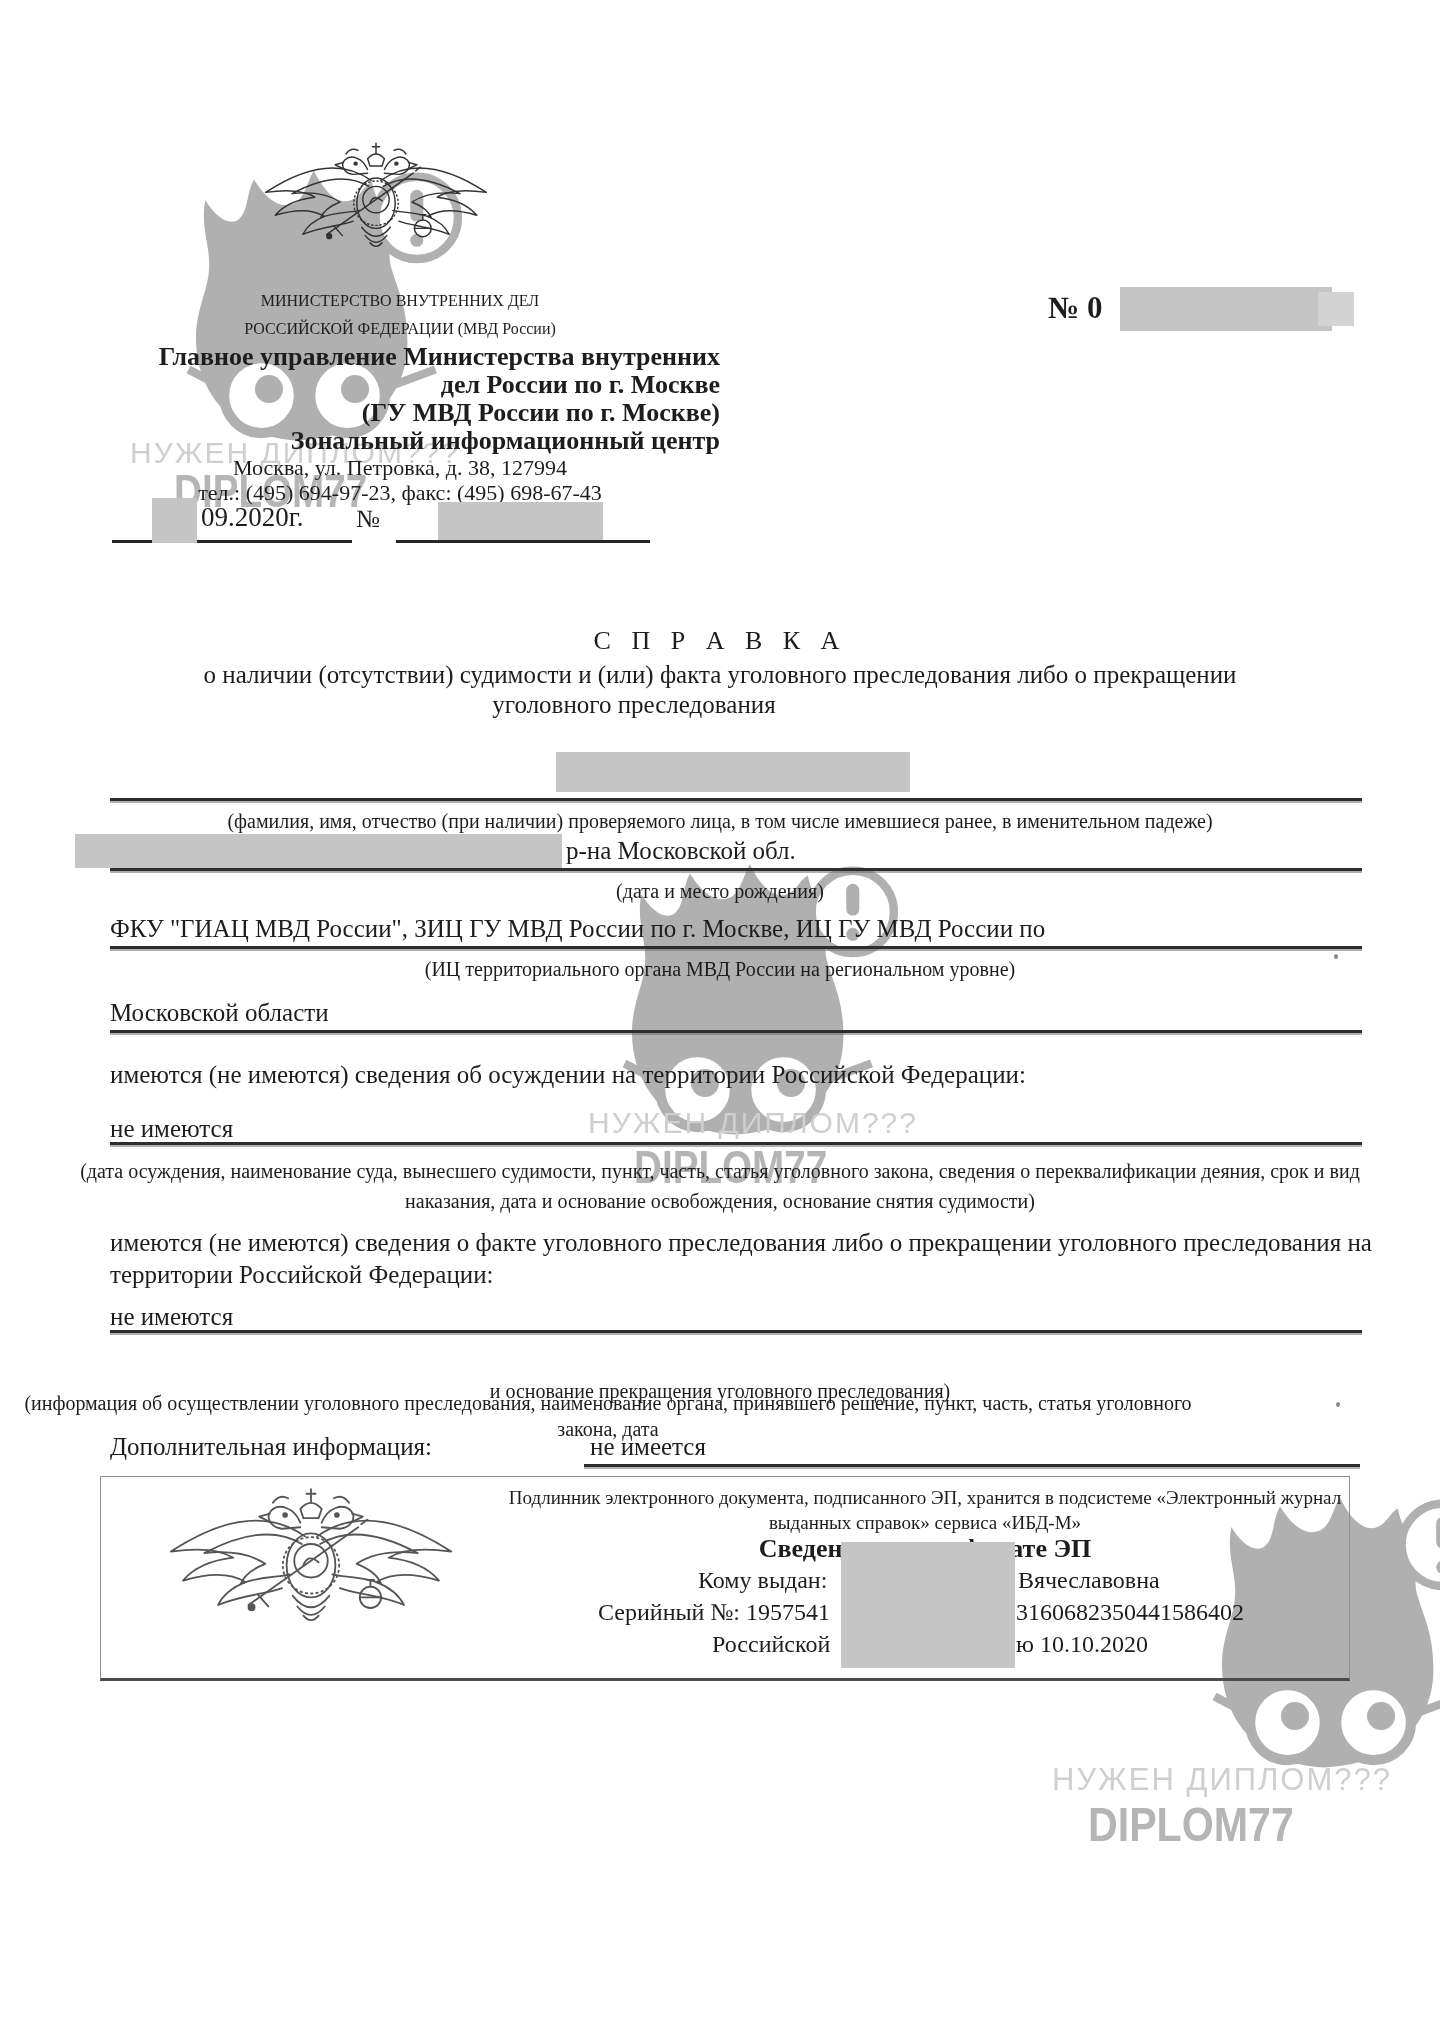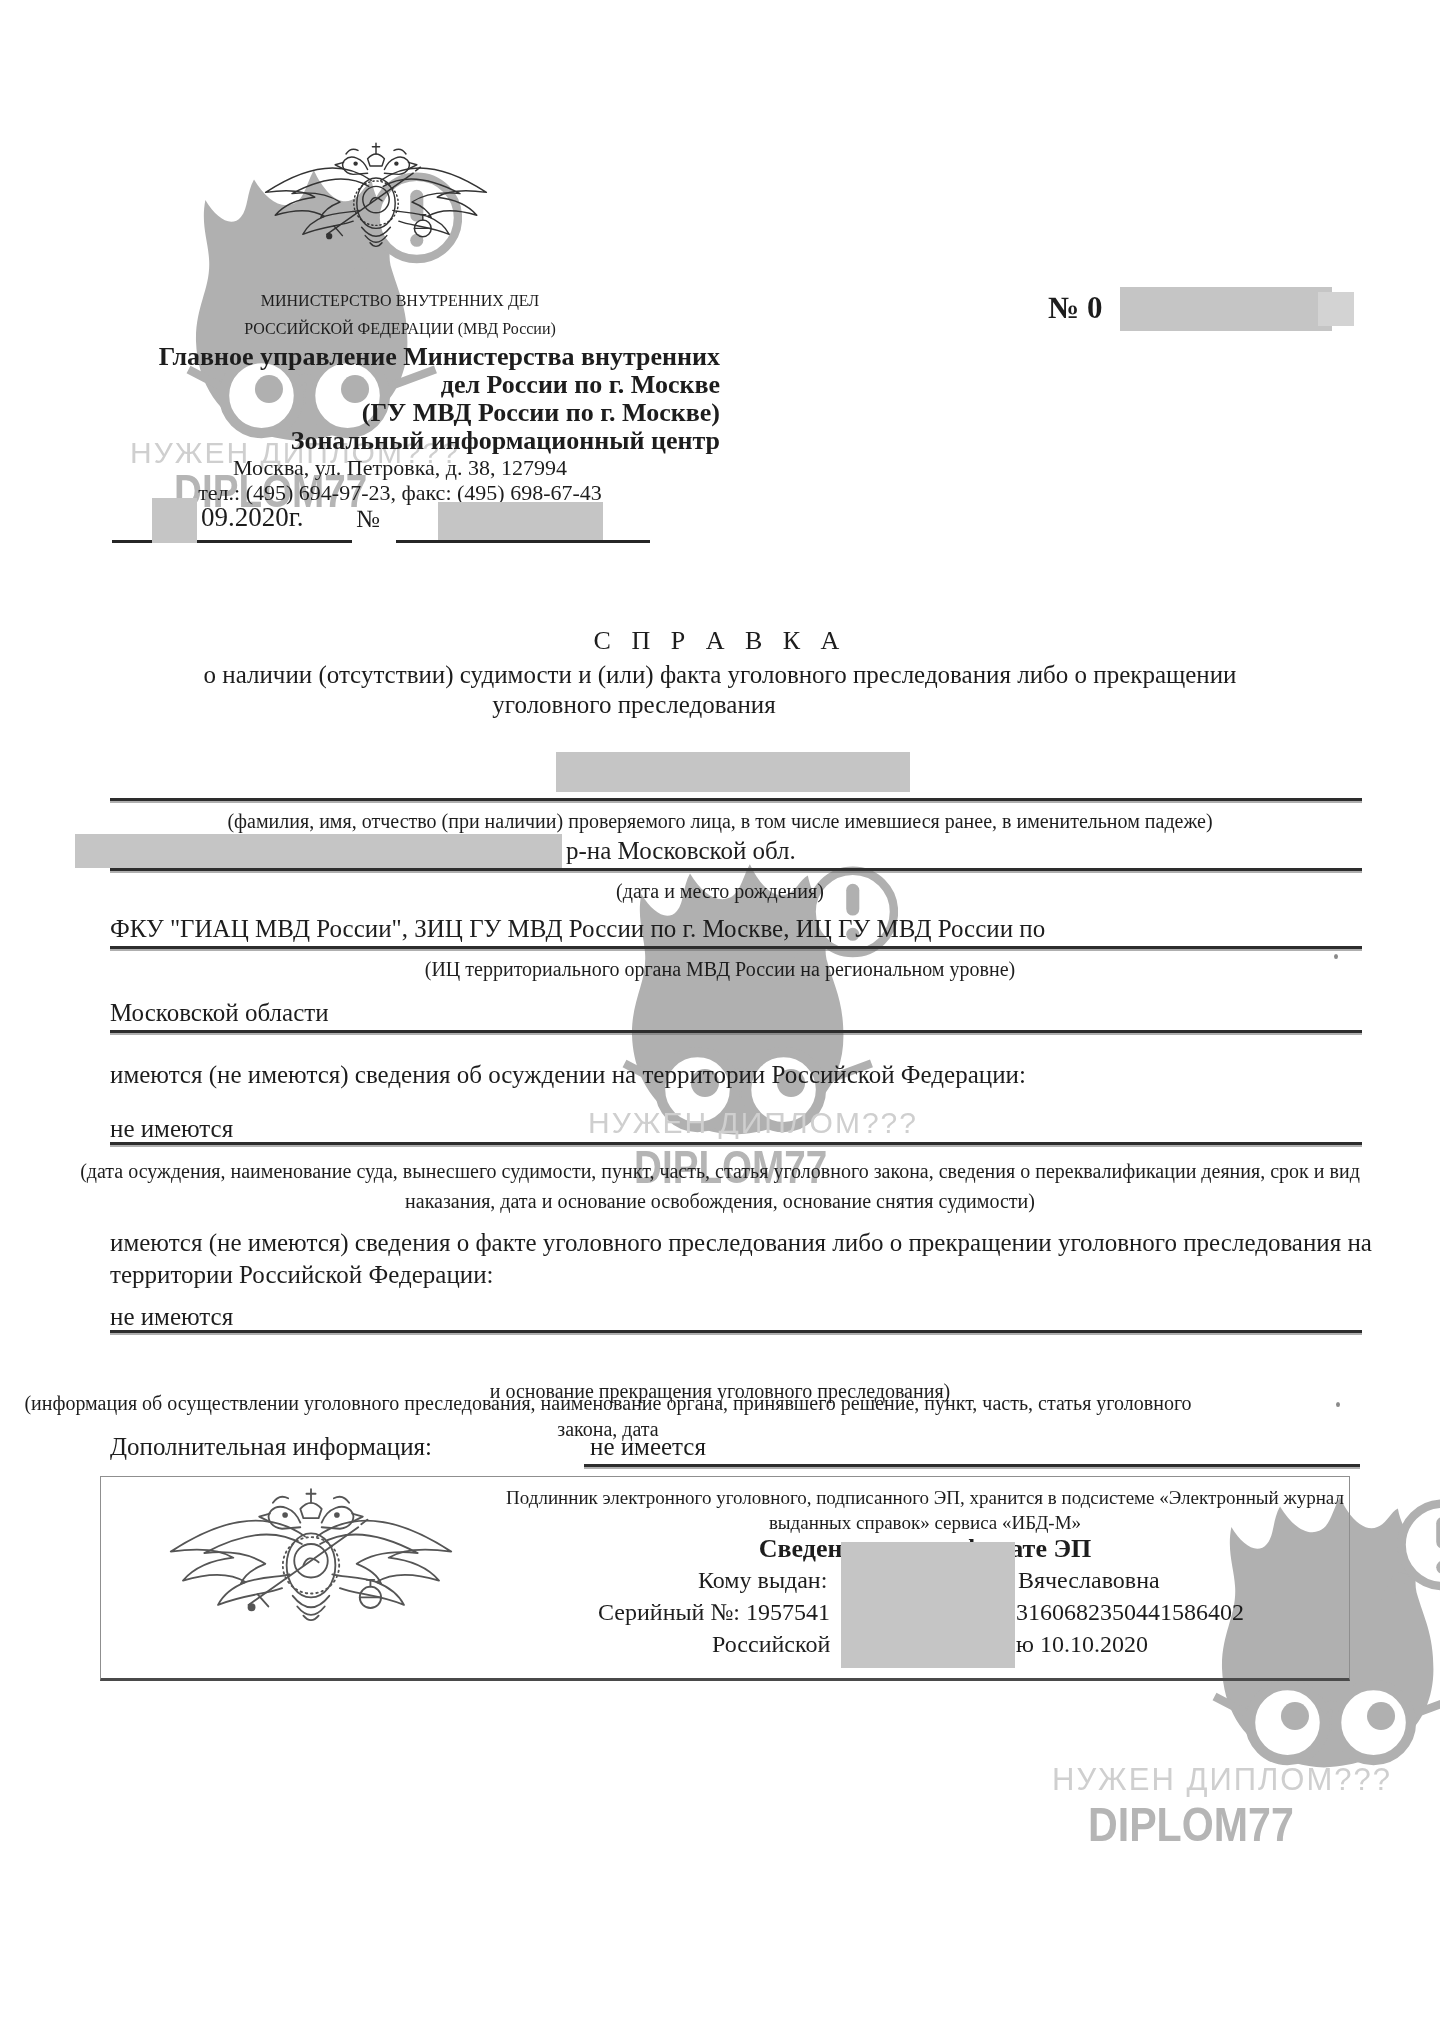--- a/index.html
+++ b/index.html
@@ -173,21 +173,21 @@
 
   <div class="abs z1 body-t" style="left:110px;top:1432px;">Дополнительная информация:</div>
   <div class="abs z1 body-t" style="left:590px;top:1432px;">не имеется</div>
   <div class="rule z1" style="left:584px;top:1464px;width:776px;"></div>
 
   <div class="sigbox"></div>
   <svg class="abs z1" style="left:158px;top:1480px;--egc:#555555;" width="306" height="160">
       <use href="#eagle"></use>
     </svg>
 
-  <div class="abs ctr z1 sig-small" style="left:420px;top:1486px;width:1010px;">Подлинник электронного уголовного, подписанного ЭП, хранится в подсистеме «Электронный журнал</div>
+  <div class="abs ctr z1 sig-small" style="left:420px;top:1486px;width:1010px;">Подлинник электронного документа, подписанного ЭП, хранится в подсистеме «Электронный журнал</div>
   <div class="abs ctr z1 sig-small" style="left:420px;top:1511px;width:1010px;">выданных справок» сервиса «ИБД-М»</div>
   <div class="abs ctr z1 sig-title" style="left:420px;top:1534px;width:1010px;">Сведения о сертификате ЭП</div>
 
   <div class="abs z1 sig-line" style="left:698px;top:1566px;">Кому выдан:</div>
   <div class="abs z1 sig-line" style="left:1018px;top:1566px;">Вячеславовна</div>
 
   <div class="abs z1 sig-line" style="left:598px;top:1598px;">Серийный №: 1957541</div>
   <div class="abs z1 sig-line" style="left:1016px;top:1598px;">3160682350441586402</div>
 
   <div class="abs z1 sig-line" style="left:712px;top:1630px;">Российской</div>

